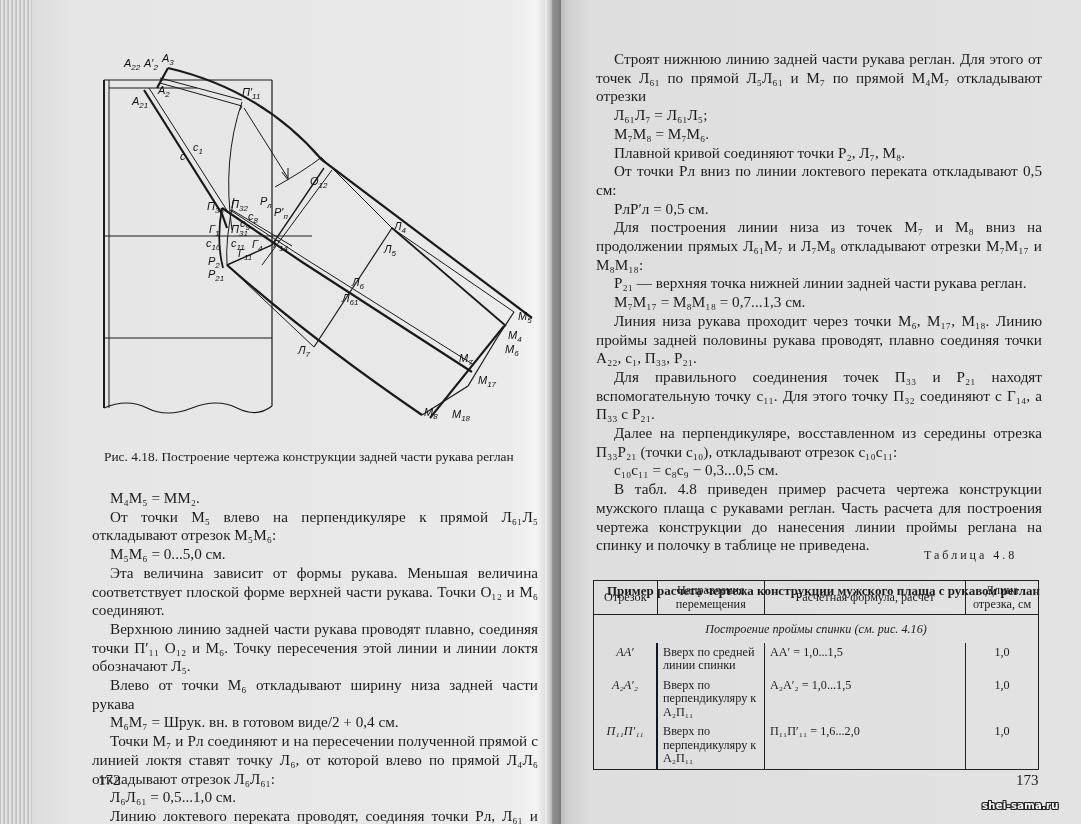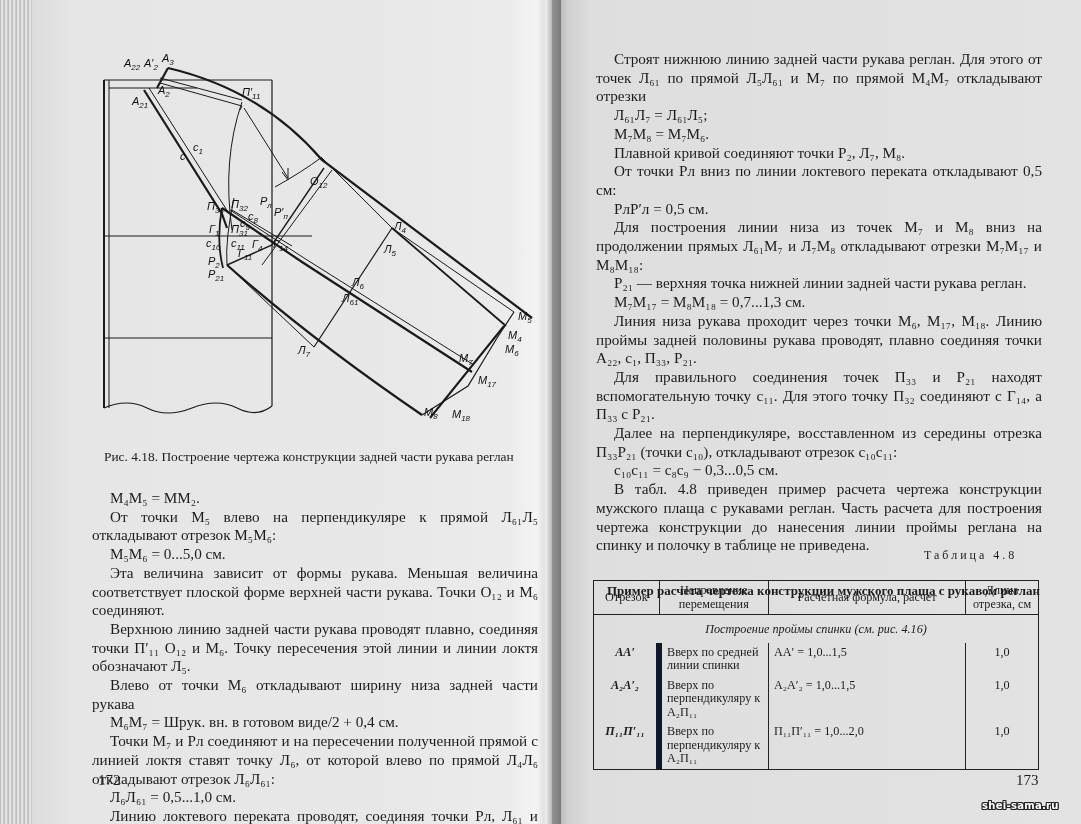--- a/index.html
+++ b/index.html
@@ -21,21 +21,21 @@
   .left-text{left:92px;top:489px;width:446px;}
   .right-text{left:596px;top:50px;width:446px;}
   .page-num{position:absolute;font-size:15px;}
   .pn-left{left:98px;top:772px;}
   .pn-right{left:1016px;top:772px;}
   .table-label{position:absolute;left:880px;top:548px;font-size:12px;letter-spacing:3px;margin-left:44px;}
   .table-title{position:absolute;left:607px;top:583px;font-size:13px;font-weight:bold;white-space:nowrap;}
   table.calc{position:absolute;left:593px;top:580px;width:446px;border-collapse:collapse;font-size:12.2px;line-height:13.5px;border:1.5px solid #222;}
   table.calc th{font-weight:normal;border:1px solid #222;padding:3px 4px;text-align:center;vertical-align:middle;}
   table.calc td{padding:3px 5px;vertical-align:top;}
-  table.calc td.c1{text-align:center;font-style:italic;border-right:6px solid #0f172a;width:52px;font-weight:bold;}
+  table.calc td.c1{text-align:center;font-style:italic;border-right:2px solid #0f172a;width:52px;}
   table.calc td.c2{border-right:1px solid #222;width:96px;}
   table.calc td.c3{border-right:1px solid #222;}
   table.calc td.c4{text-align:center;width:62px;}
   table.calc td.section{text-align:center;font-style:italic;padding:8px 0 6px;}
   .watermark{position:absolute;left:982px;top:800px;font-family:"DejaVu Sans","Liberation Sans",sans-serif;font-weight:bold;font-size:10px;color:#fff;letter-spacing:.3px;text-shadow:-1px -1px 0 #222,1px -1px 0 #222,-1px 1px 0 #222,1px 1px 0 #222,0 1px 0 #222,1px 0 0 #222,-1px 0 0 #222,0 -1px 0 #222;}
   .gutter{position:absolute;left:545px;top:0;width:16px;height:824px;background:linear-gradient(90deg,rgba(255,255,255,.6),rgba(120,120,120,.5) 60%,rgba(90,90,90,.7));}
 </style>
 </head>
 <body>
 
@@ -189,21 +189,21 @@
       </tr>
       <tr>
         <td class="c1">A₂A′₂</td>
         <td class="c2">Вверх по перпендикуляру к A₂П₁₁</td>
         <td class="c3">A₂A′₂ = 1,0...1,5</td>
         <td class="c4">1,0</td>
       </tr>
       <tr>
         <td class="c1">П₁₁П′₁₁</td>
         <td class="c2">Вверх по перпендикуляру к A₂П₁₁</td>
-        <td class="c3">П₁₁П′₁₁ = 1,0...2,0</td>
+        <td class="c3">П₁₁П′₁₁ = 1,6...2,0</td>
         <td class="c4">1,0</td>
       </tr>
     </tbody>
   </table>
 
   <div class="page-num pn-right">173</div>
   <div class="watermark">shei-sama.ru</div>
 </div>
 
 </body></html>

